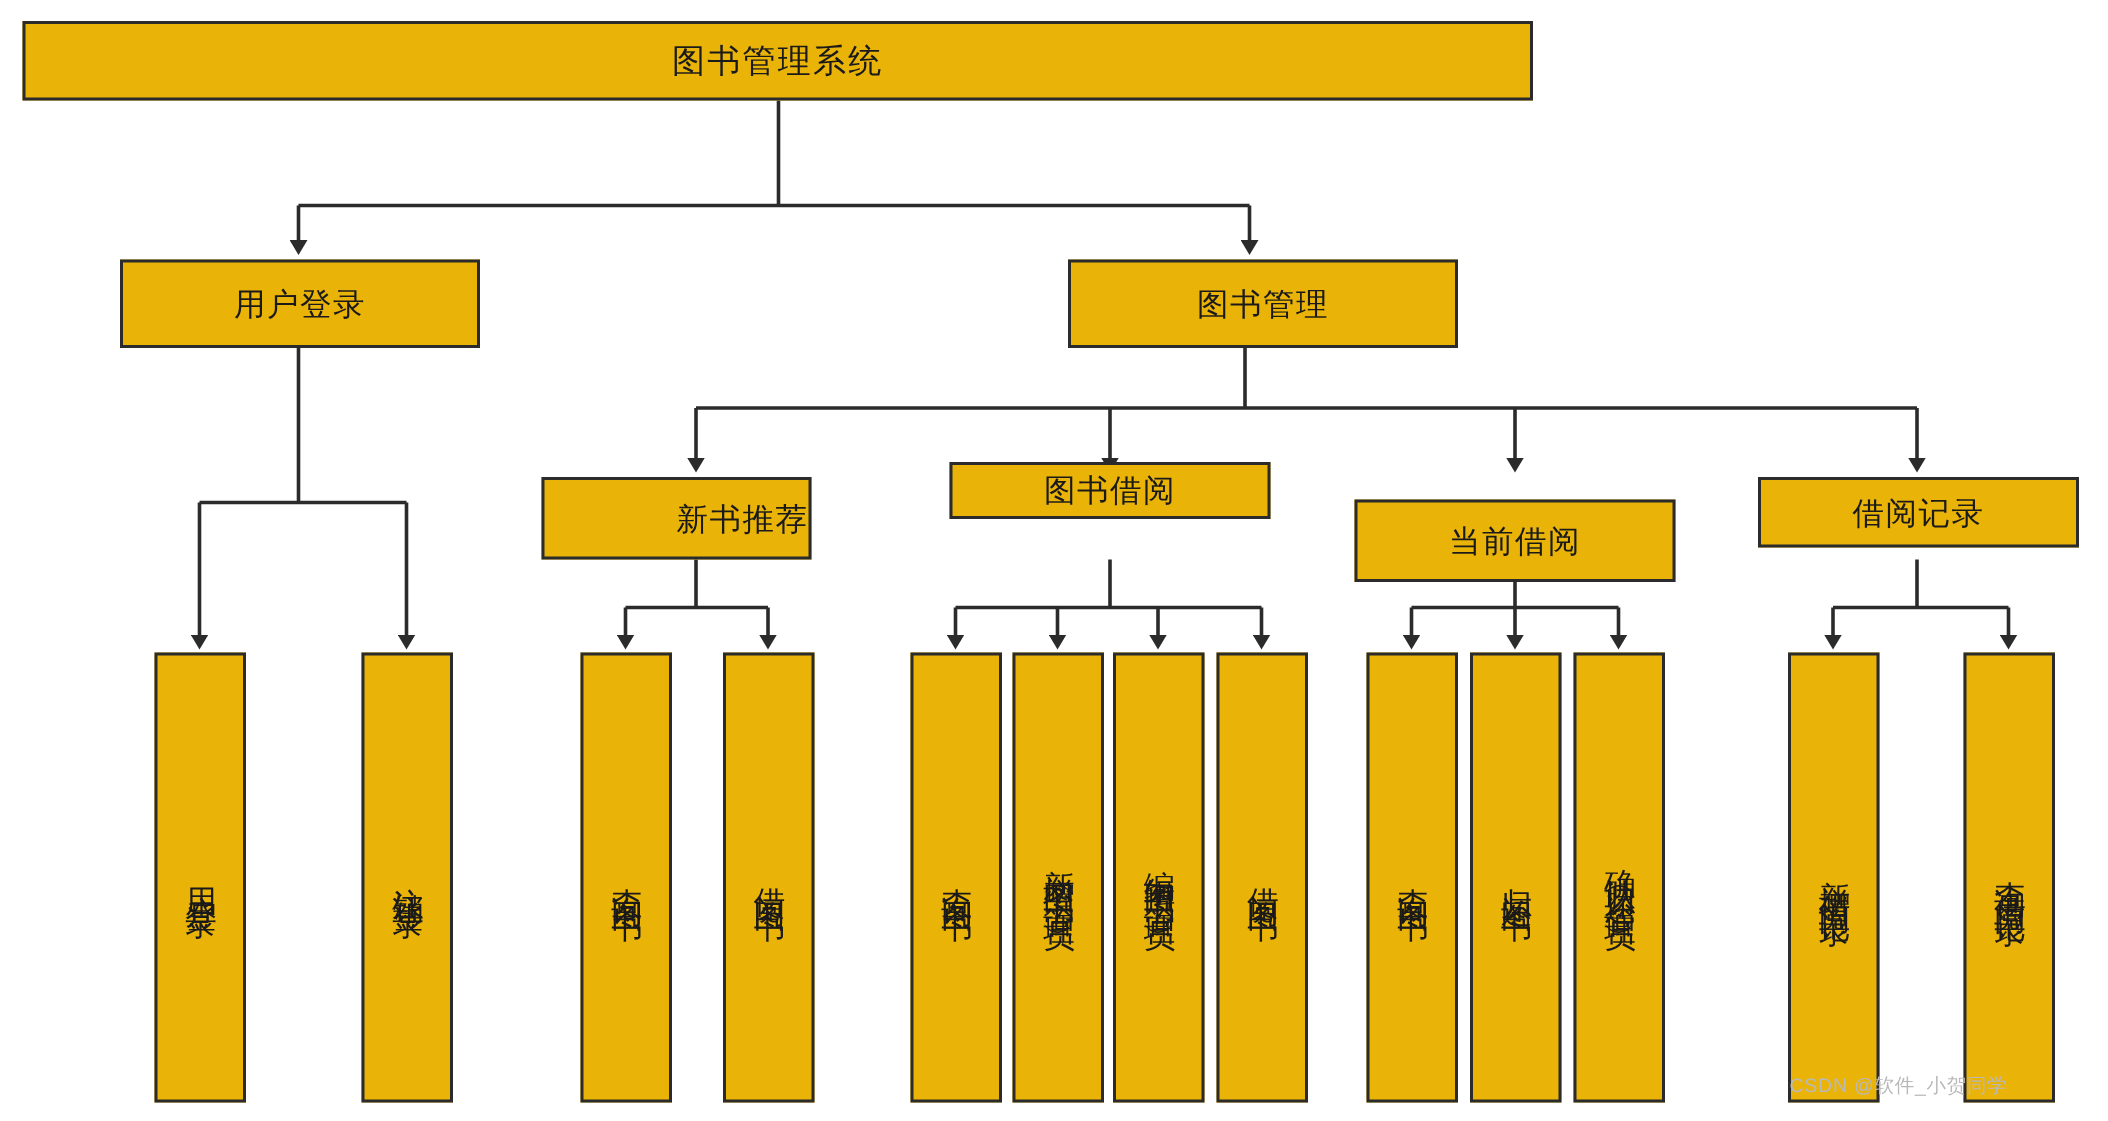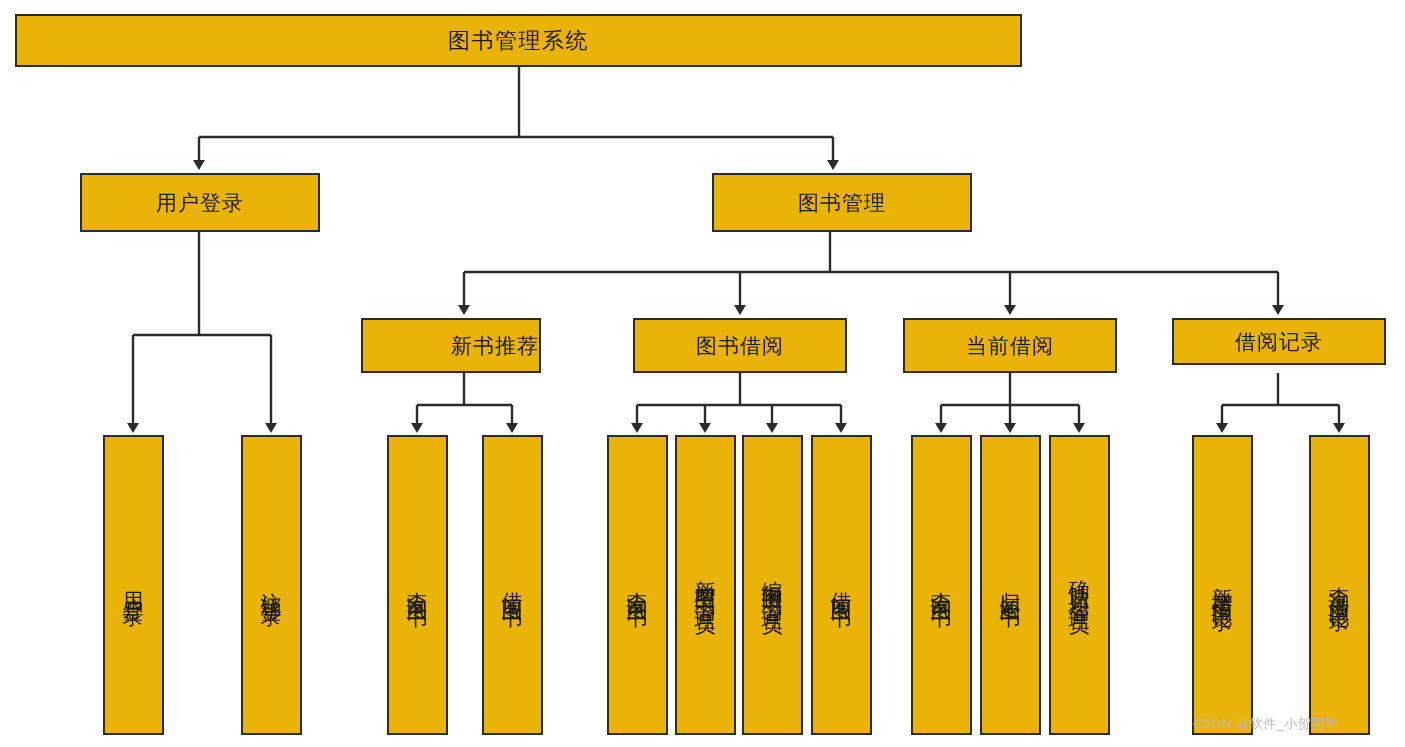--- a/index.html
+++ b/index.html
@@ -122,24 +122,24 @@
   <div class="node h" style="left:80px; top:173px; width:240px; height:59px;">
     <span>用户登录</span>
   </div>
   <div class="node h" style="left:712px; top:173px; width:260px; height:59px;">
     <span>图书管理</span>
   </div>
 
   <div class="node h" style="left:361px; top:318px; width:180px; height:55px;justify-content:flex-end;">
     <span>新书推荐</span>
   </div>
-  <div class="node h" style="left:633px; top:318px; width:214px; height:55px;font-family:Liberation Mono, monospace;">
+  <div class="node h" style="left:633px; top:308px; width:214px; height:38px;font-family:Liberation Mono, monospace;">
     <span>图书借阅</span>
   </div>
-  <div class="node h" style="left:903px; top:318px; width:214px; height:55px;">
+  <div class="node h" style="left:903px; top:333px; width:214px; height:55px;">
     <span>当前借阅</span>
   </div>
   <div class="node h" style="left:1172px; top:318px; width:214px; height:47px;font-family:Liberation Mono, monospace;">
     <span>借阅记录</span>
   </div>
 
   <div class="node v" style="left:103px; top:435px; width:61px; height:300px;">
     <span class="vtext">用户登录</span>
   </div>
   <div class="node v" style="left:241px; top:435px; width:61px; height:300px;">

